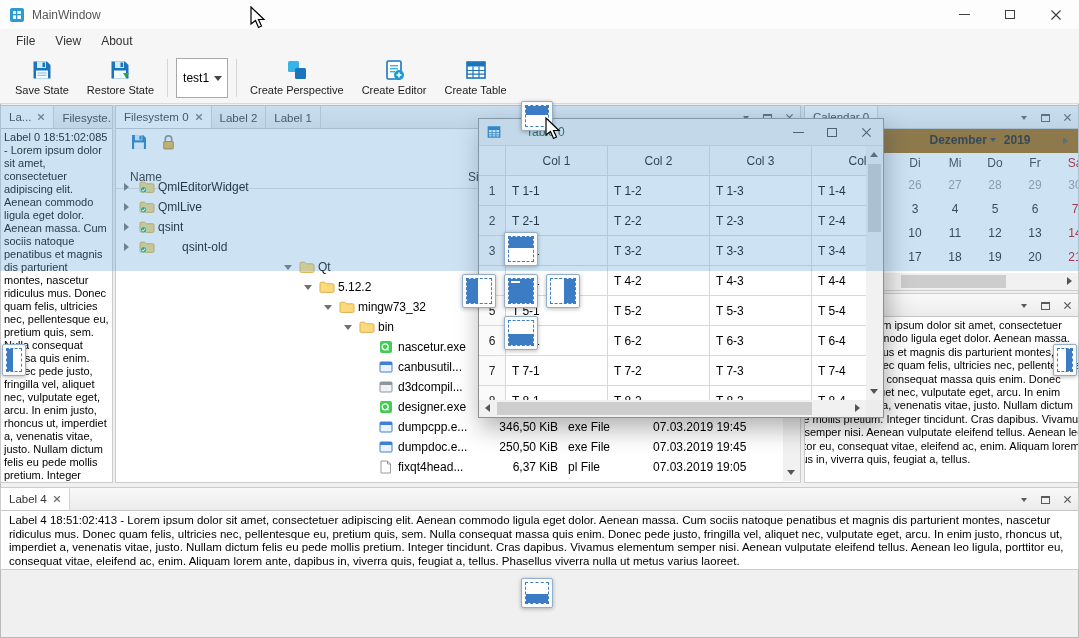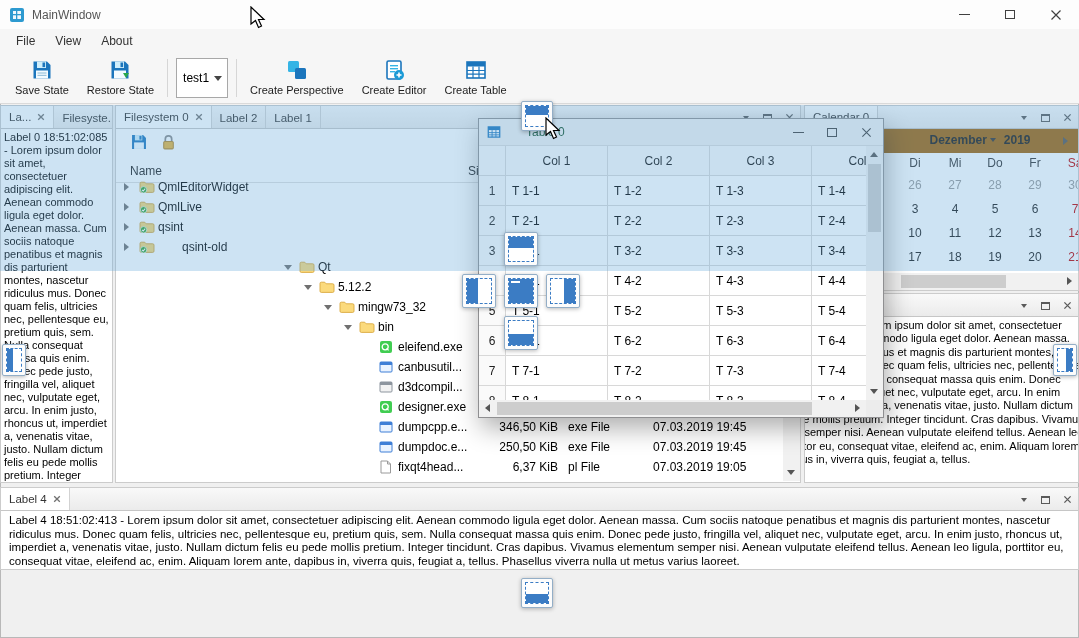--- a/index.html
+++ b/index.html
@@ -39,21 +39,21 @@
   .glyph-float{width:9px;height:8px;border:1px solid #5a5a5a;border-top-width:2px}
 
   
   .dock-left{left:0;top:105px;width:113px;height:378px}
   .dock-left .content{position:absolute;top:23px;left:0;right:0;bottom:0;padding:2px 3px;font-size:11px;line-height:13px;overflow:hidden}
 
   
   .dock-center{left:115px;top:105px;width:686px;height:378px}
   .fs-actions{position:absolute;top:23px;left:0;right:0;height:26px;display:flex;align-items:center;padding-left:12px;gap:7px;background:#fff}
   .fs-action-btn{width:22px;height:22px;display:flex;align-items:center;justify-content:center}
-  .tree-header{position:absolute;top:55px;left:0;right:0;height:22px;border-bottom:1px solid #dedede;font-size:12px;color:#222;background:#fff}
+  .tree-header{position:absolute;top:61px;left:0;right:0;height:22px;border-bottom:1px solid #dedede;font-size:12px;color:#222;background:#fff}
   .h-name{position:absolute;left:14px;top:3px}
   .h-size{position:absolute;left:352px;top:3px}
   .tree-rows{position:absolute;top:71px;left:0;right:17px;bottom:1px;overflow:hidden}
   .tree-row{position:relative;height:20px}
   .chev{position:absolute;top:6px;width:0;height:0}
   .chev-right{border-top:4px solid transparent;border-bottom:4px solid transparent;border-left:5px solid #707070}
   .chev-down{border-left:4px solid transparent;border-right:4px solid transparent;border-top:5px solid #707070;margin-top:2px}
   .fs-icon{position:absolute;top:3px;width:16px;height:14px}
   .fs-icon svg{display:block}
   .tree-name{position:absolute;top:3px;font-size:12px;white-space:nowrap}
@@ -355,21 +355,21 @@
         <span class="tree-name" style="left: 262px;">bin</span>
       </div>
       <div class="tree-row">
         <span class="fs-icon" style="left: 263px;">
           <svg width="14" height="14" viewBox="0 0 14 14">
             <rect x="1" y="1" width="12" height="12" rx="2" fill="#41cd52"></rect>
             <circle cx="6.2" cy="6.8" r="3" fill="none" stroke="#fff" stroke-width="1.3"></circle>
             <path d="M7.6 8.4 L9.6 10.4" stroke="#fff" stroke-width="1.3"></path>
           </svg>
         </span>
-        <span class="tree-name" style="left: 282px;">eleifend.exe</span>
+        <span class="tree-name" style="left: 282px;">nascetur.exe</span>
       </div>
       <div class="tree-row">
         <span class="fs-icon" style="left: 263px;">
           <svg width="14" height="14" viewBox="0 0 14 14">
             <rect x="1" y="2" width="12" height="10" rx="1" fill="#eaf3ff" stroke="#3f7fd6"></rect>
             <rect x="1" y="2" width="12" height="3" fill="#3f7fd6"></rect>
           </svg>
         </span>
         <span class="tree-name" style="left: 282px;">canbusutil...</span>
       </div>

